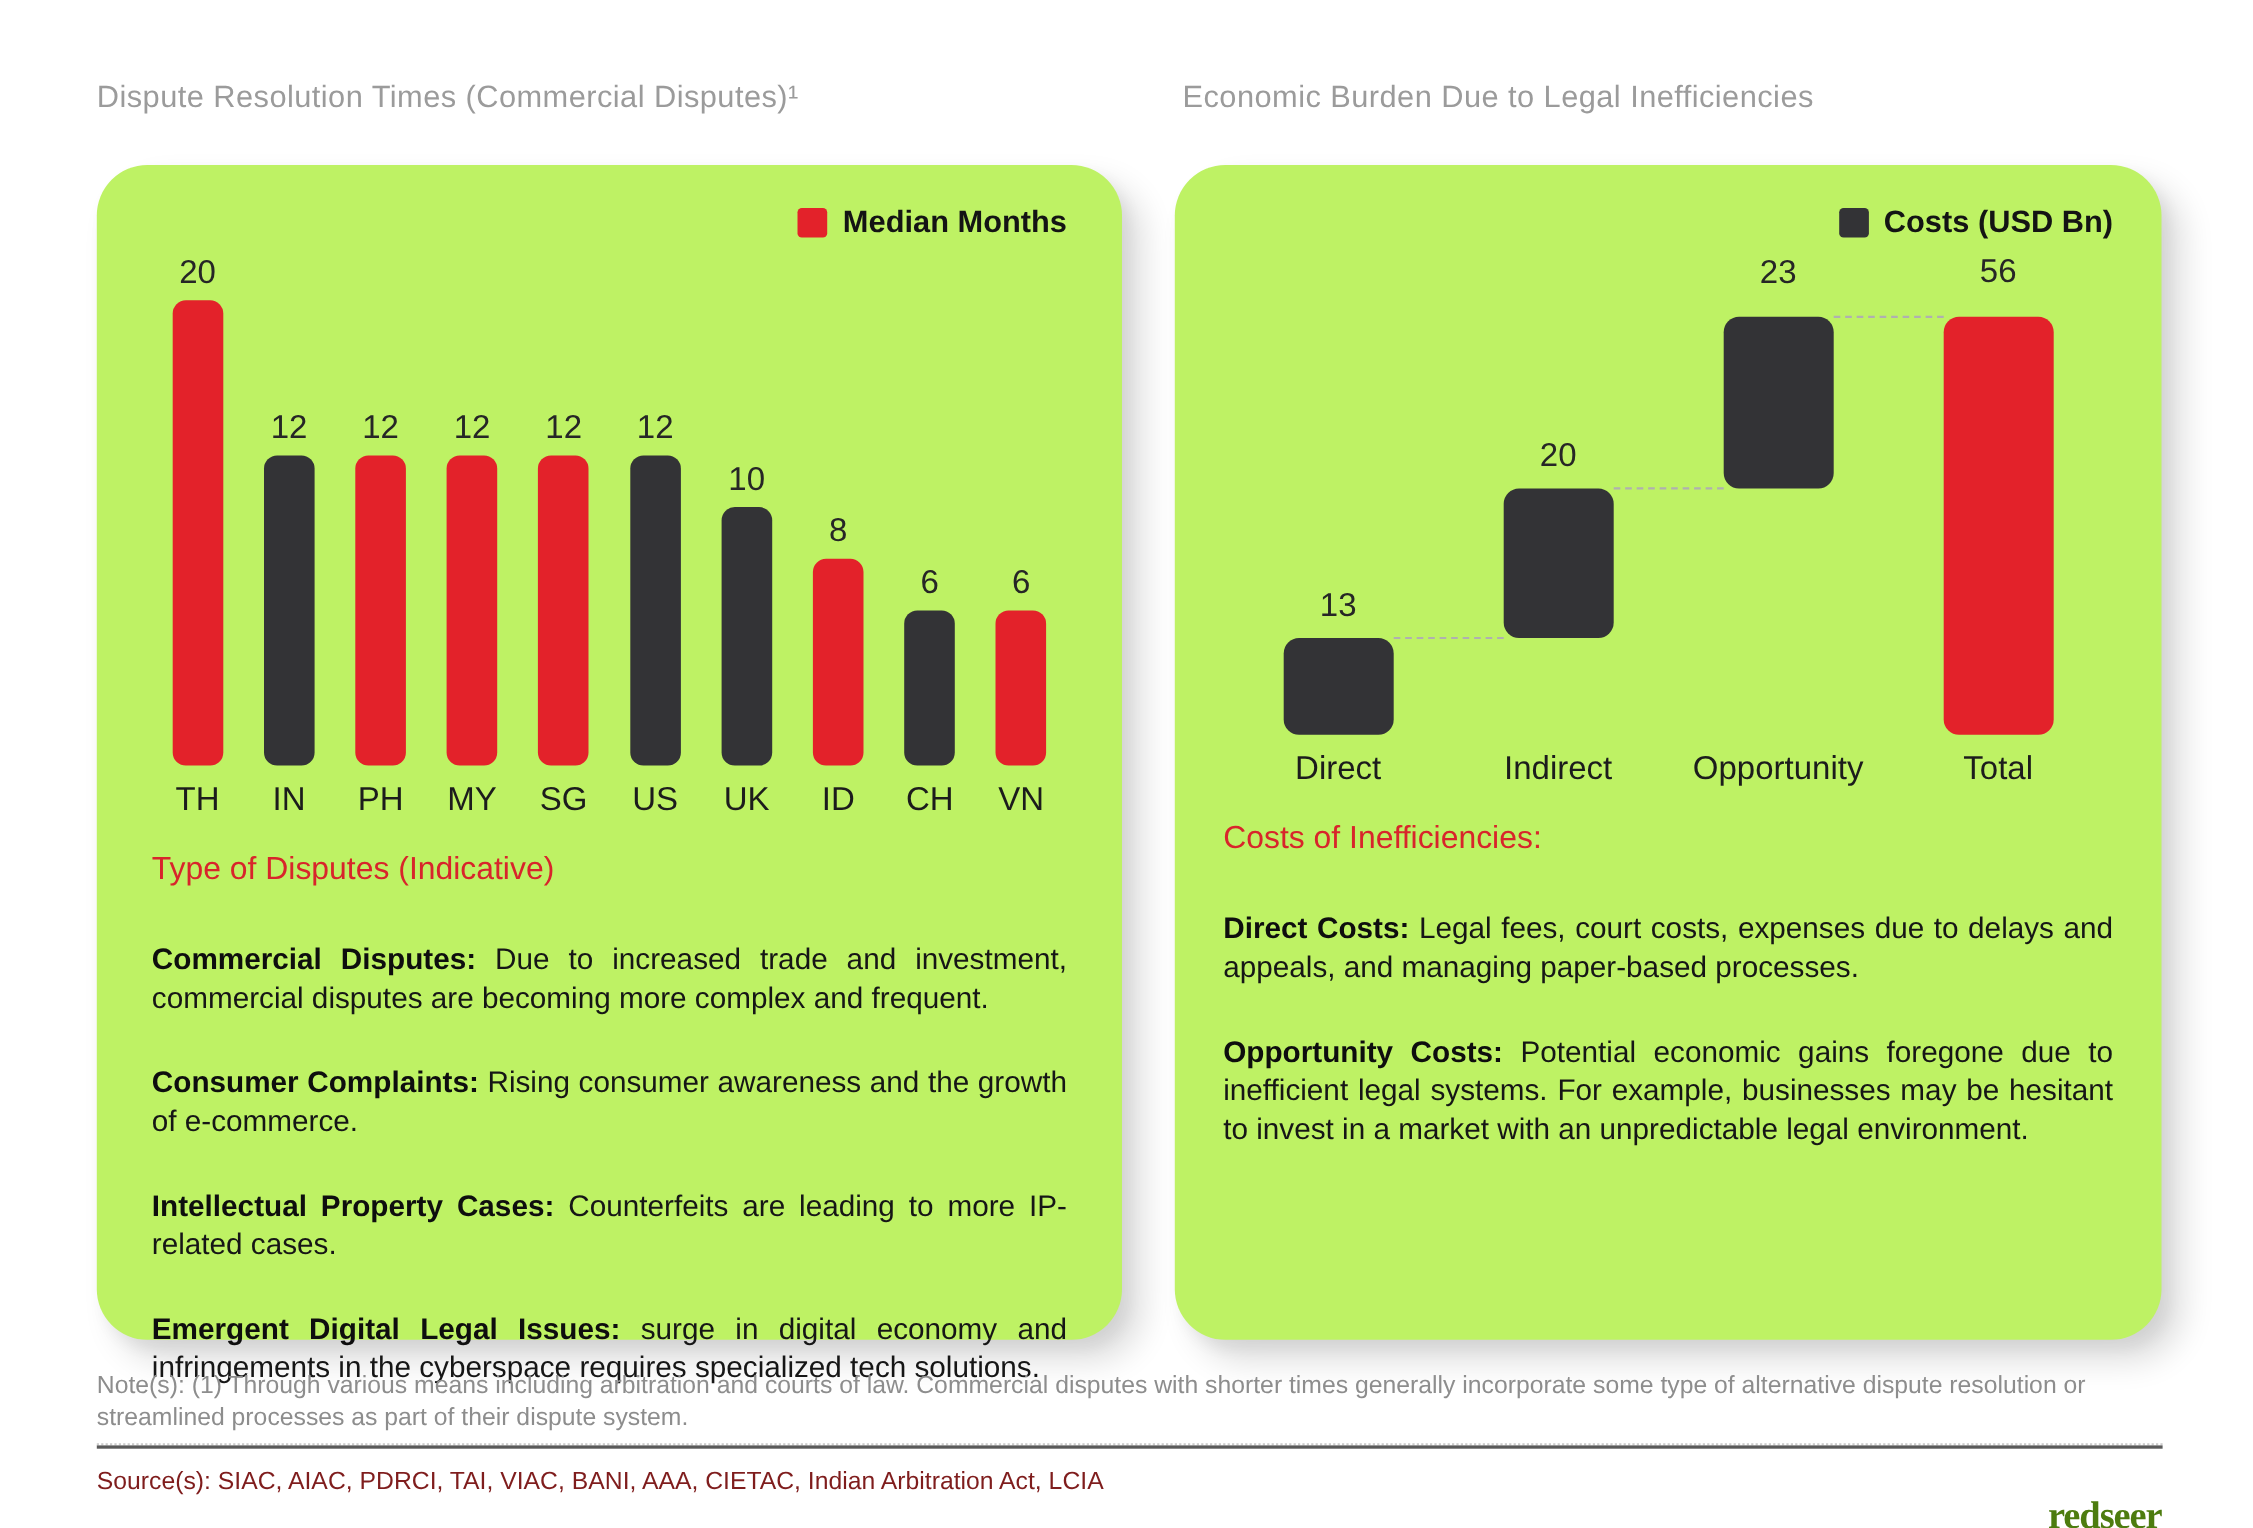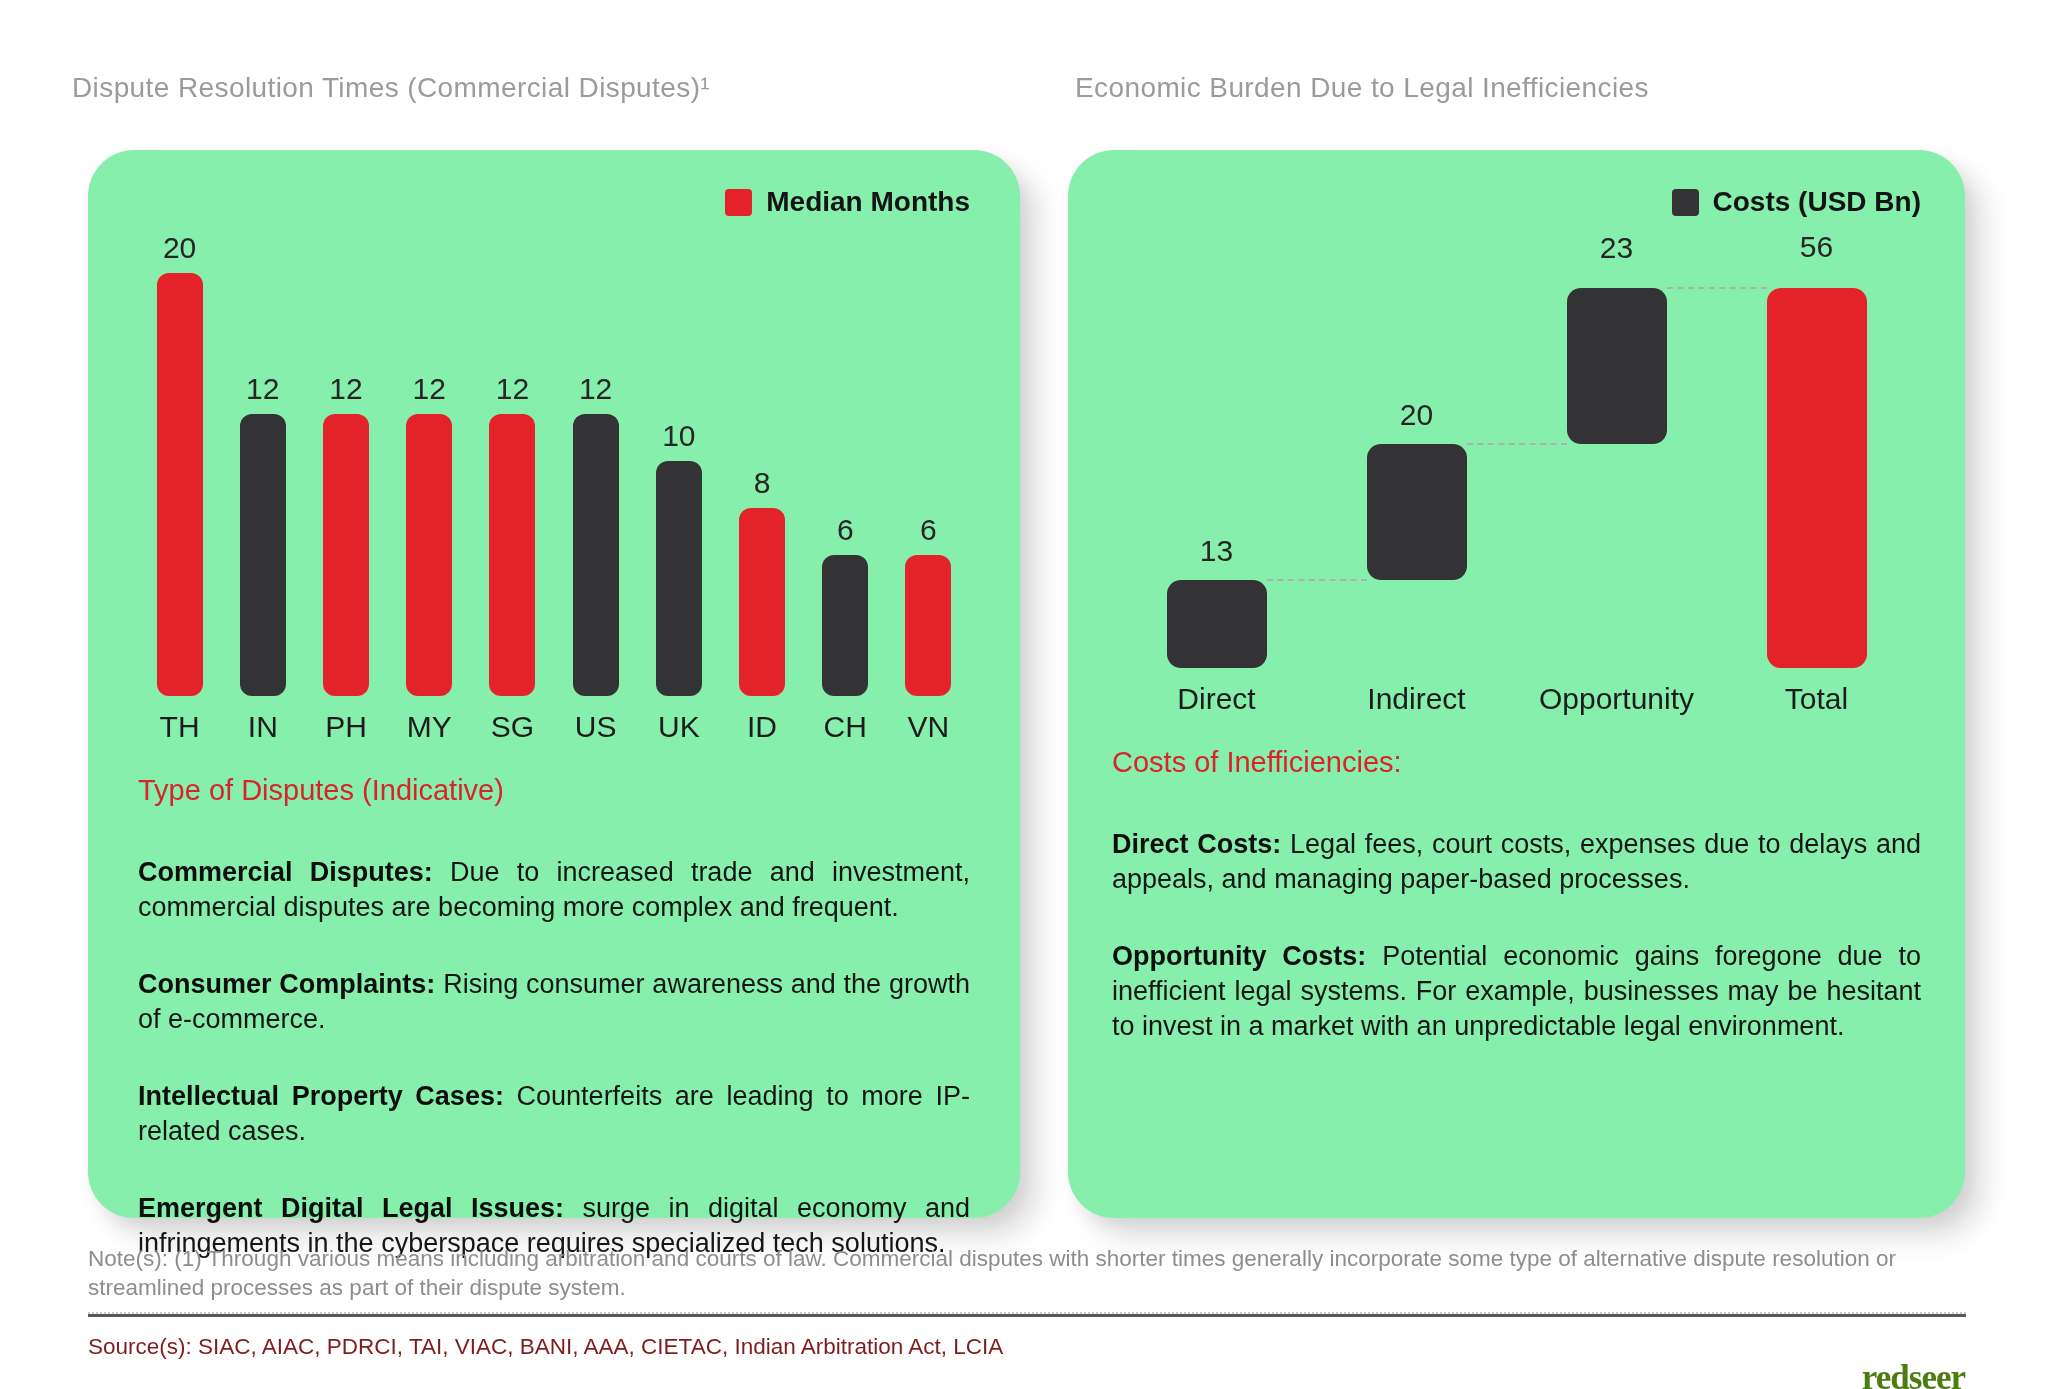--- a/index.html
+++ b/index.html
@@ -2,24 +2,24 @@
 <html><head>
 <meta charset="utf-8">
 <style>
   * { margin:0; padding:0; box-sizing:border-box; }
   html,body { width:2048px; height:1389px; background:#ffffff;
     font-family:"Liberation Sans", sans-serif; overflow:hidden; }
   body { position:relative; }
 
   .slide-title { position:absolute; top:72px; font-size:28px; font-weight:400;
     color:#9b9b9b; letter-spacing:.4px; }
-  #left-title { left:72px; }
+  #left-title { left:88px; }
   #right-title { left:1075px; }
 
-  .card { position:absolute; top:150px; height:1068px; background:#86efac;
+  .card { position:absolute; top:150px; height:1068px; background:#bef264;
     border-radius:46px;
     box-shadow:18px 18px 30px rgba(0,0,0,.14), 6px 8px 14px rgba(0,0,0,.05); }
   #left-card  { left:88px;  width:932px; padding:0 50px; }
   #right-card { left:1068px; width:897px; padding:0 44px; }
 
   .legend-row { display:flex; justify-content:flex-end; align-items:center;
     gap:14px; margin-top:36px; height:32px; }
   .legend-swatch { width:27px; height:27px; border-radius:4px; }
   .legend-label { font-size:28px; font-weight:700; color:#141414; }
 

